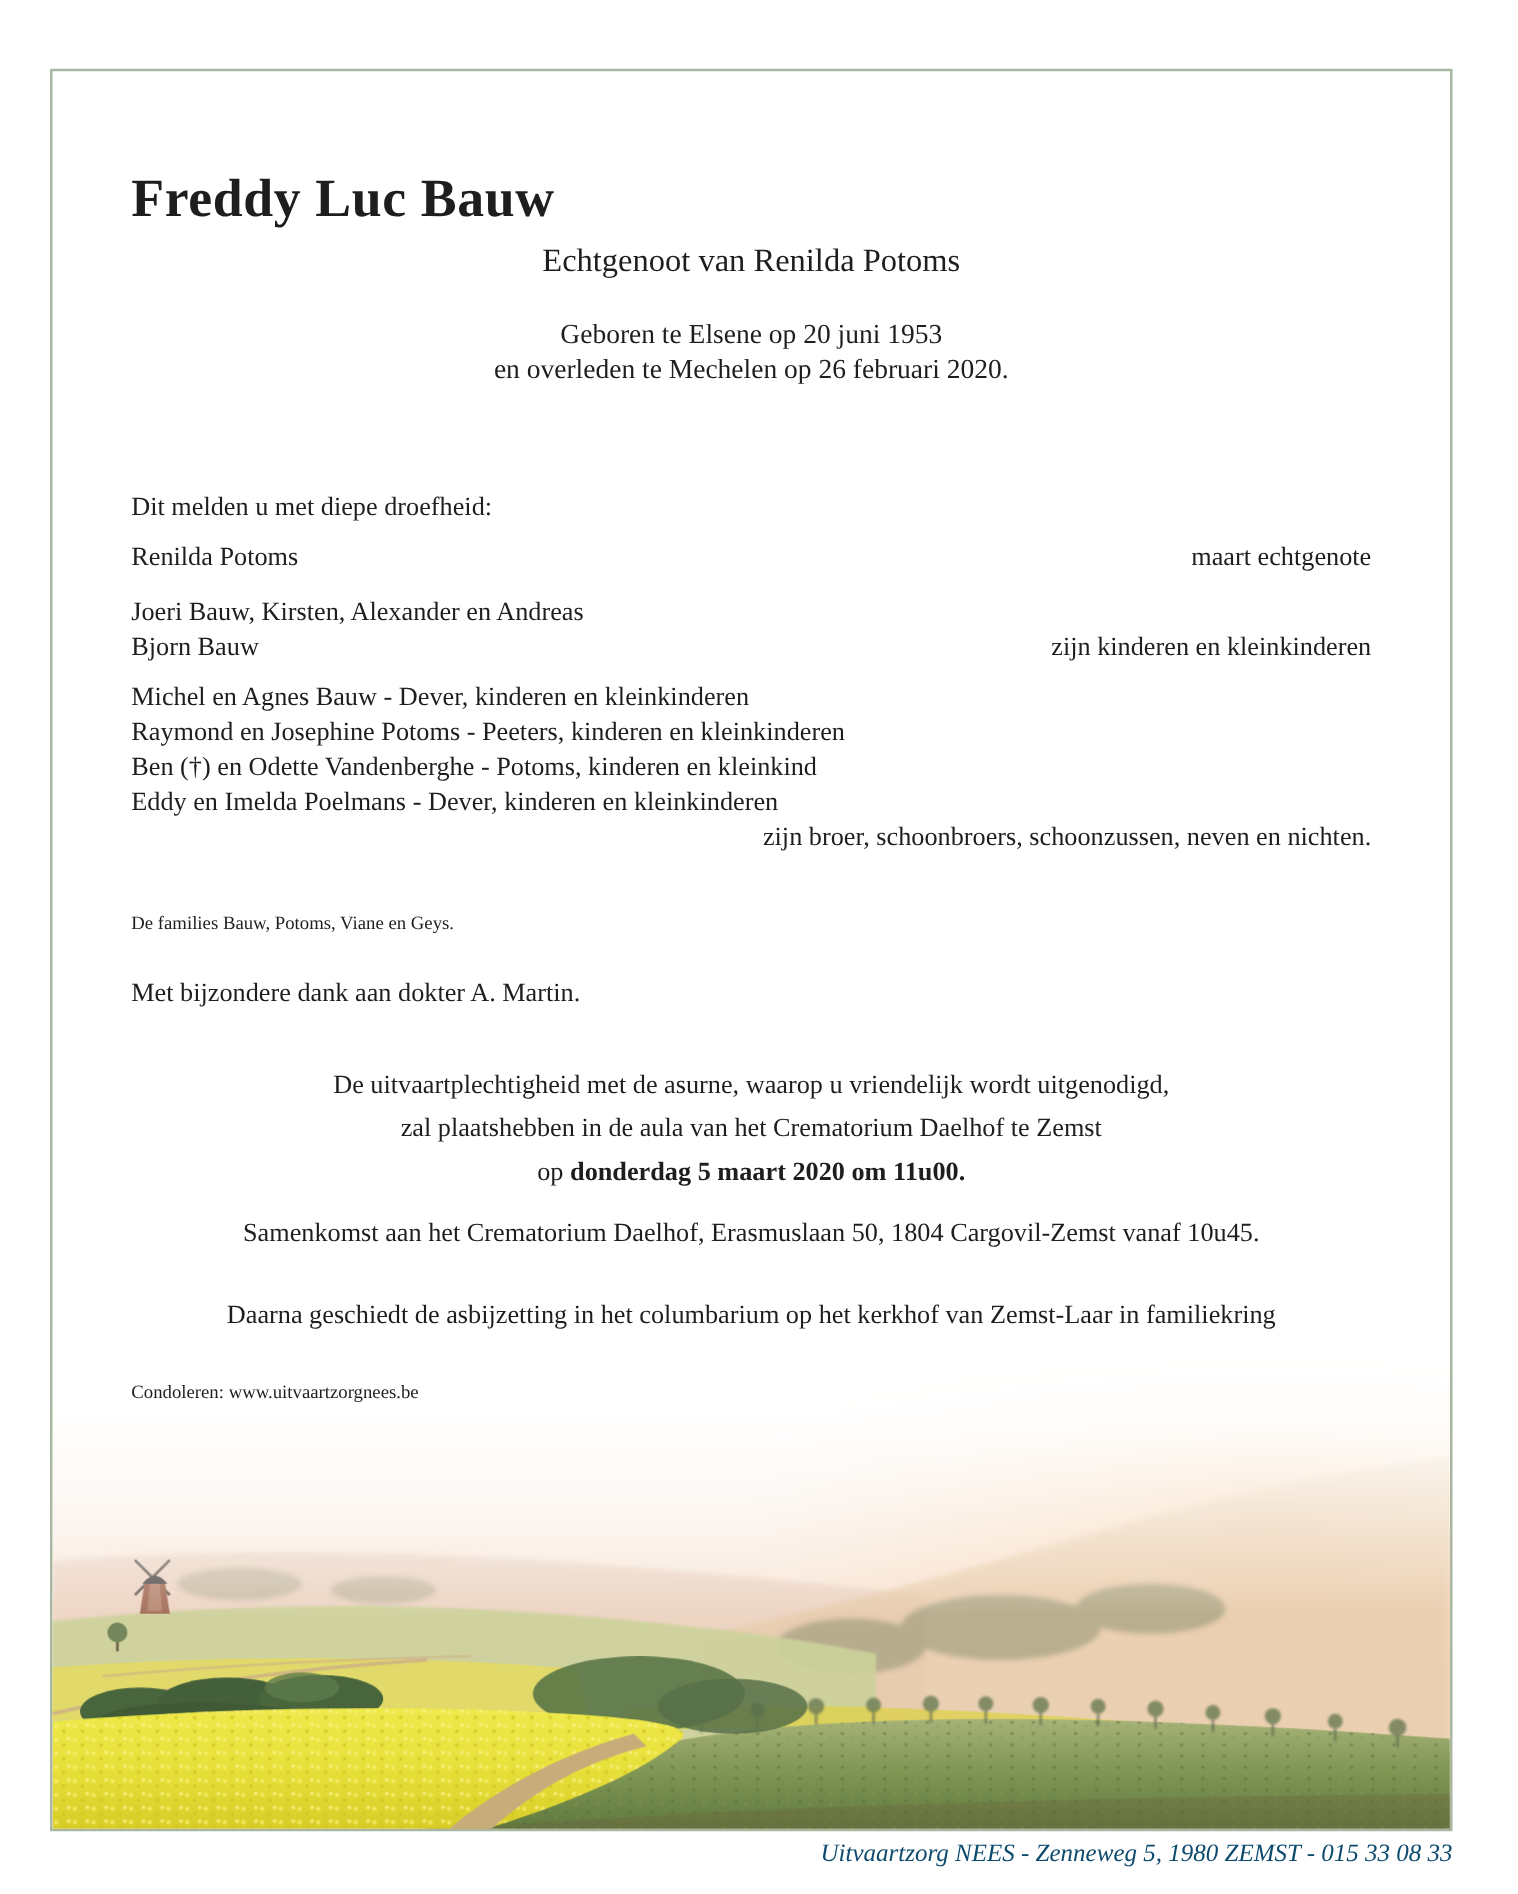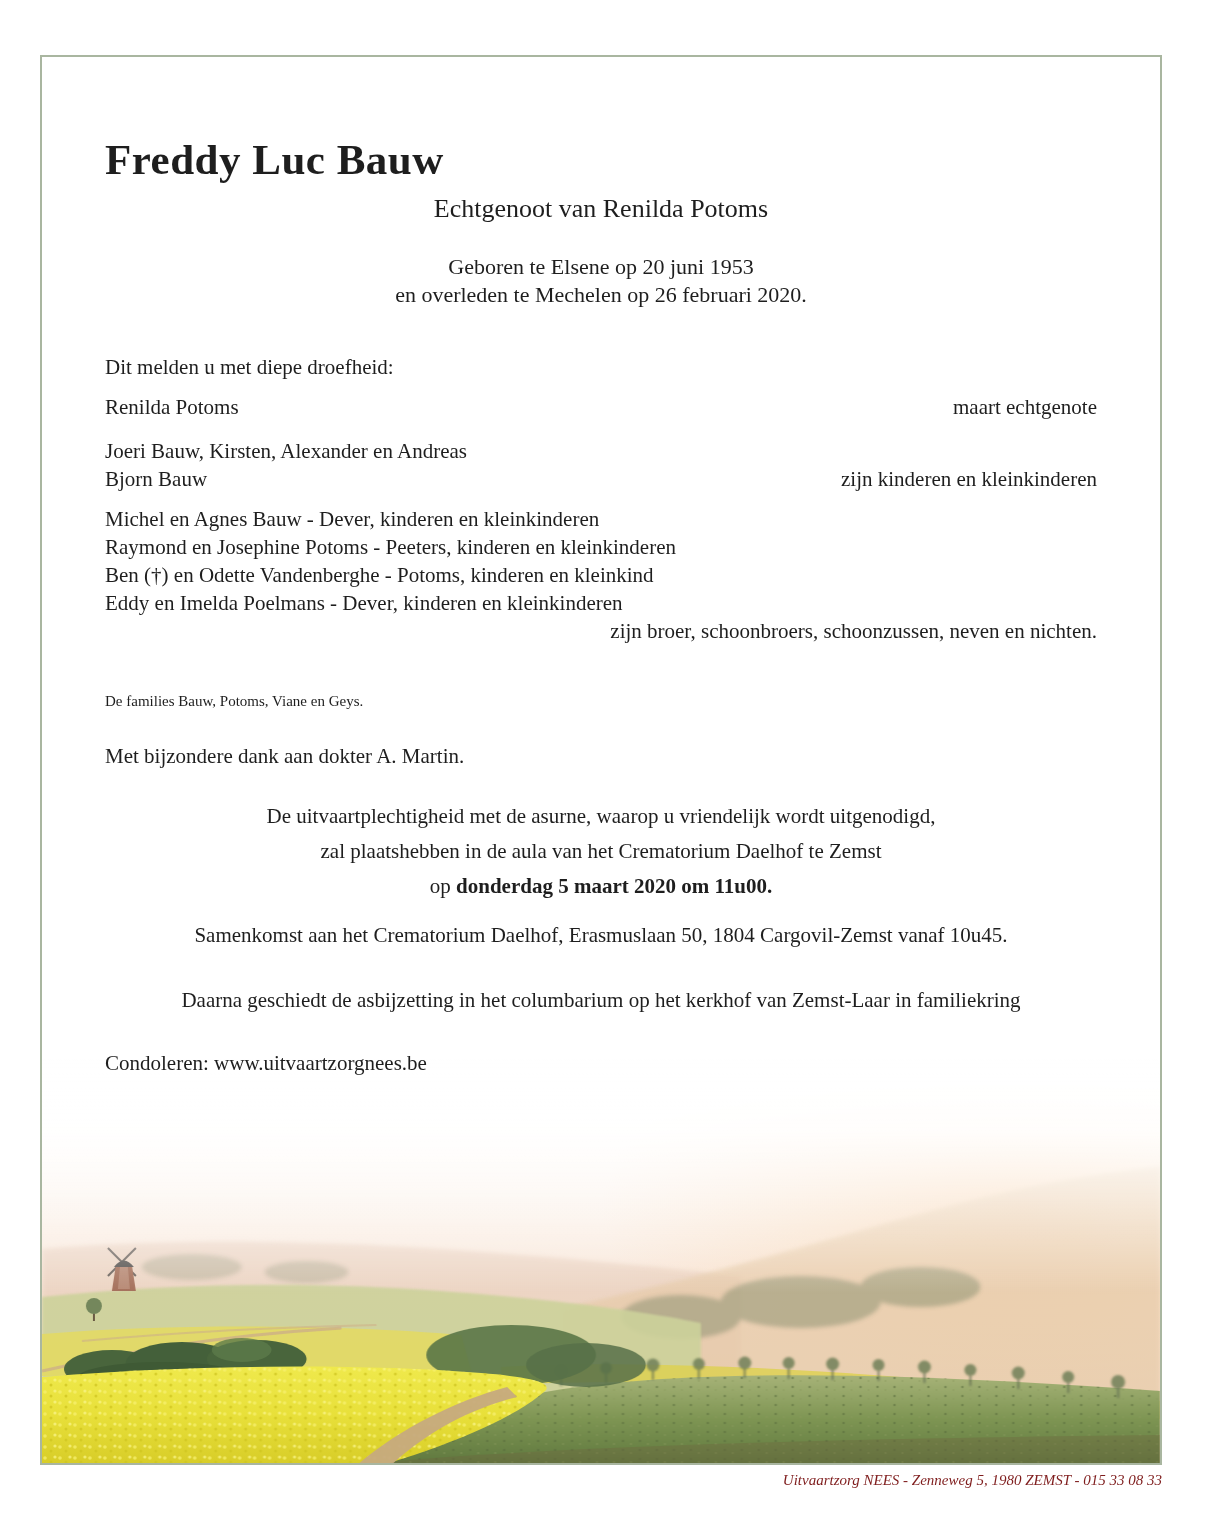--- a/index.html
+++ b/index.html
@@ -22,33 +22,33 @@
   .photo svg{display:block;width:100%;height:100%;}
   .photo-fade{
     position:absolute;left:0;top:0;right:0;height:235px;
     background:linear-gradient(180deg,#ffffff 0%,rgba(255,255,255,0.92) 30%,rgba(255,255,255,0.55) 60%,rgba(255,255,255,0) 100%);
   }
   .content{position:relative;z-index:2;padding:0 63px;}
   .intro{margin-top:86px;font-size:21px;line-height:28px;text-align:center;}
   .name{margin-top:78px;font-size:43px;font-weight:bold;line-height:50px;text-align:left;letter-spacing:0.5px;}
   .subtitle{margin-top:8px;font-size:26px;line-height:32px;text-align:center;}
   .dates{margin-top:28px;font-size:22px;line-height:28px;text-align:center;}
-  .announce{margin-top:44px;font-size:21px;line-height:28px;}
+  .announce{margin-top:82px;font-size:21px;line-height:28px;}
   .fam-row{display:flex;justify-content:space-between;font-size:21px;line-height:28px;gap:32px;}
   .mt16{margin-top:16px;}
   .mt12{margin-top:12px;}
   .families{margin-top:42px;font-size:15px;line-height:28px;}
   .thanks{margin-top:27px;font-size:21px;line-height:28px;}
-  .ceremony{margin-top:29px;font-size:21px;line-height:35px;text-align:center;}
+  .ceremony{margin-top:42px;font-size:21px;line-height:35px;text-align:center;}
   .gathering{margin-top:17px;font-size:21px;line-height:28px;text-align:center;}
   .interment{margin-top:37px;font-size:21px;line-height:28px;text-align:center;}
-  .condolences{margin-top:35px;font-size:21px;line-height:28px;}
+  .condolences{margin-top:35px;font-size:15px;line-height:28px;}
   .footer{
     position:absolute;top:1472px;right:52px;
-    font-size:15px;font-style:italic;color:#7f1d1d;z-index:3;
+    font-size:20px;font-style:italic;color:#0c4a6e;z-index:3;
   }
 </style>
 </head>
 <body>
 
 <div class="card">
 
   <div class="photo">
     <svg viewBox="0 0 1120 404" preserveAspectRatio="none">
       <defs>

